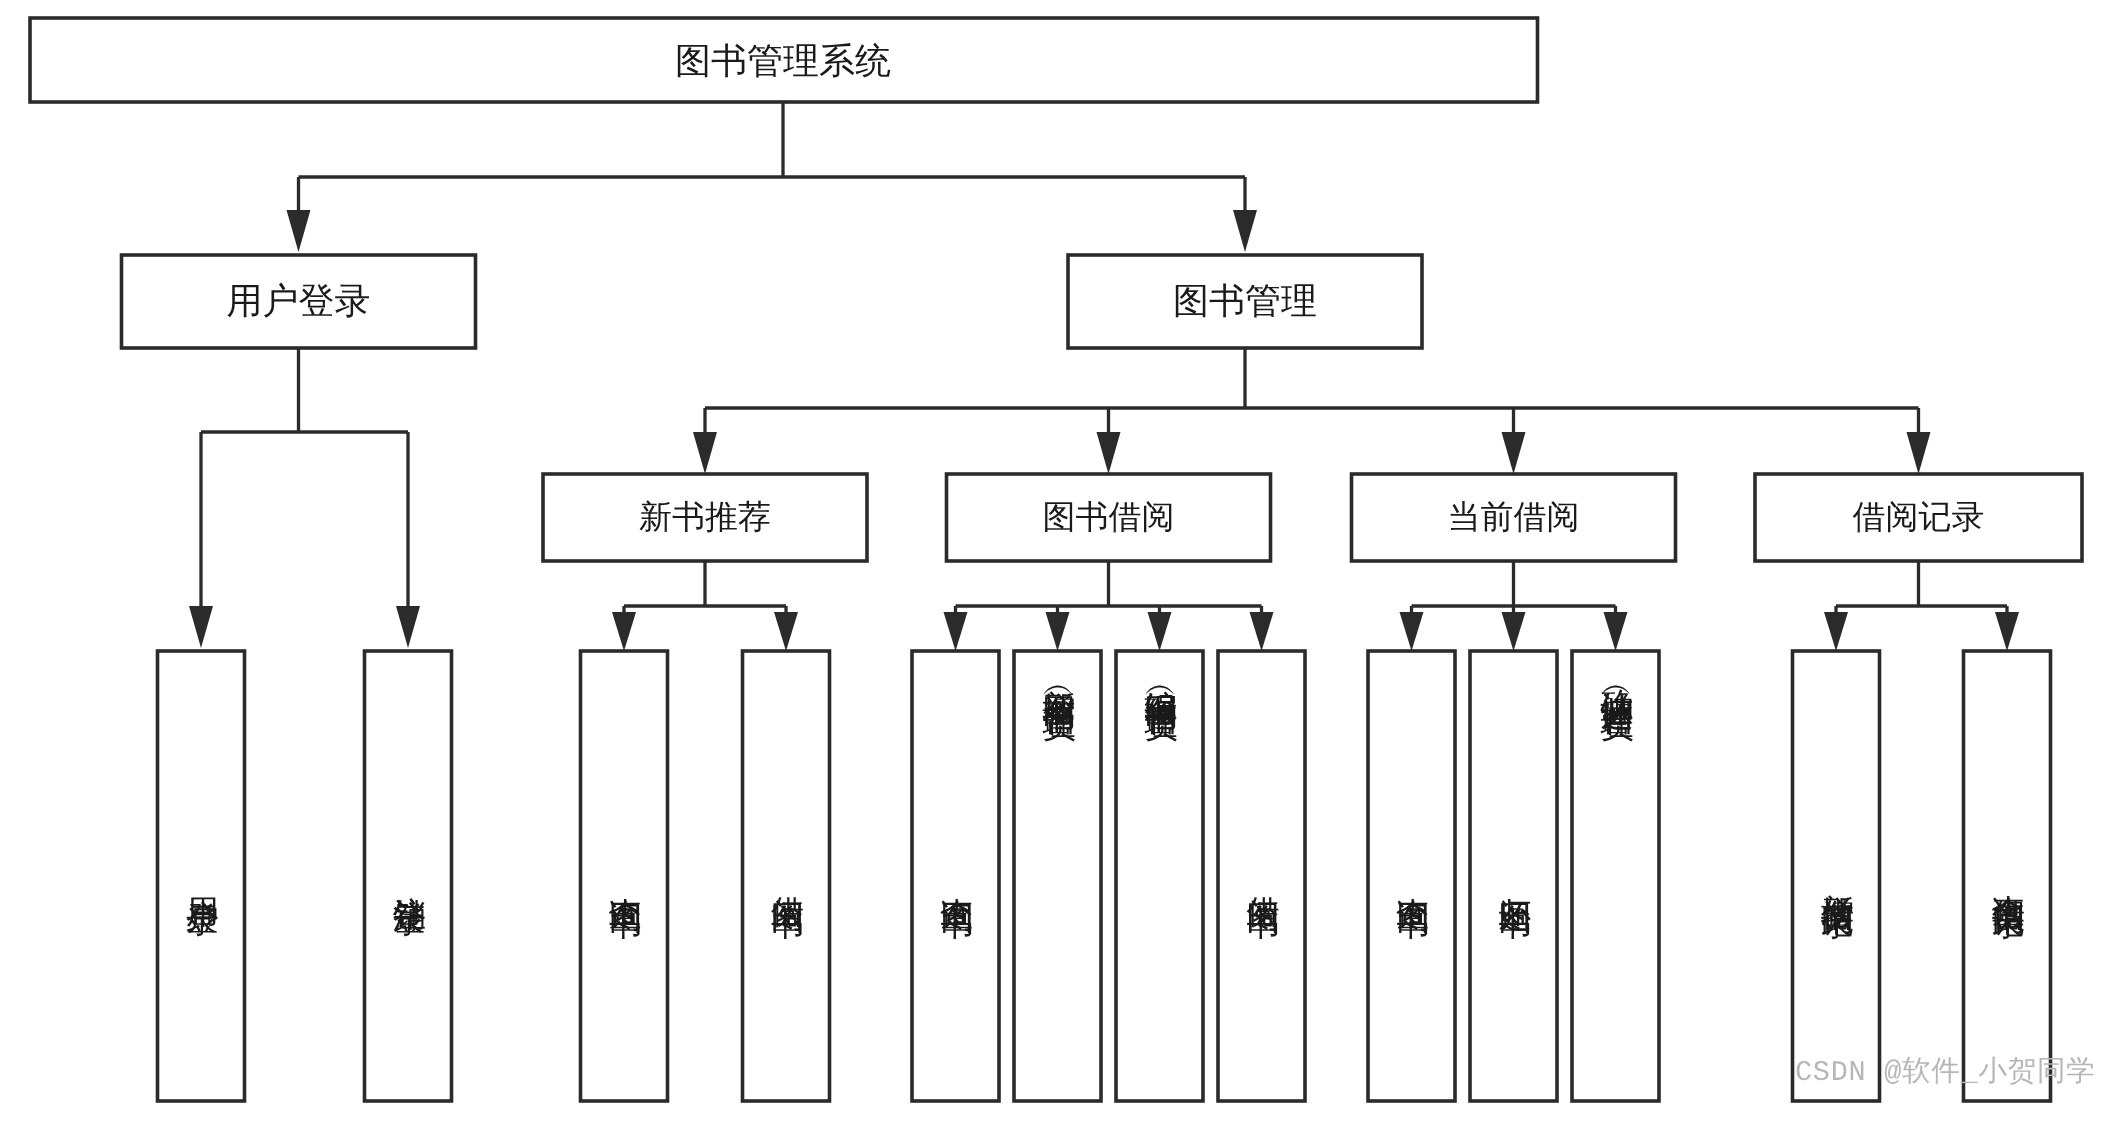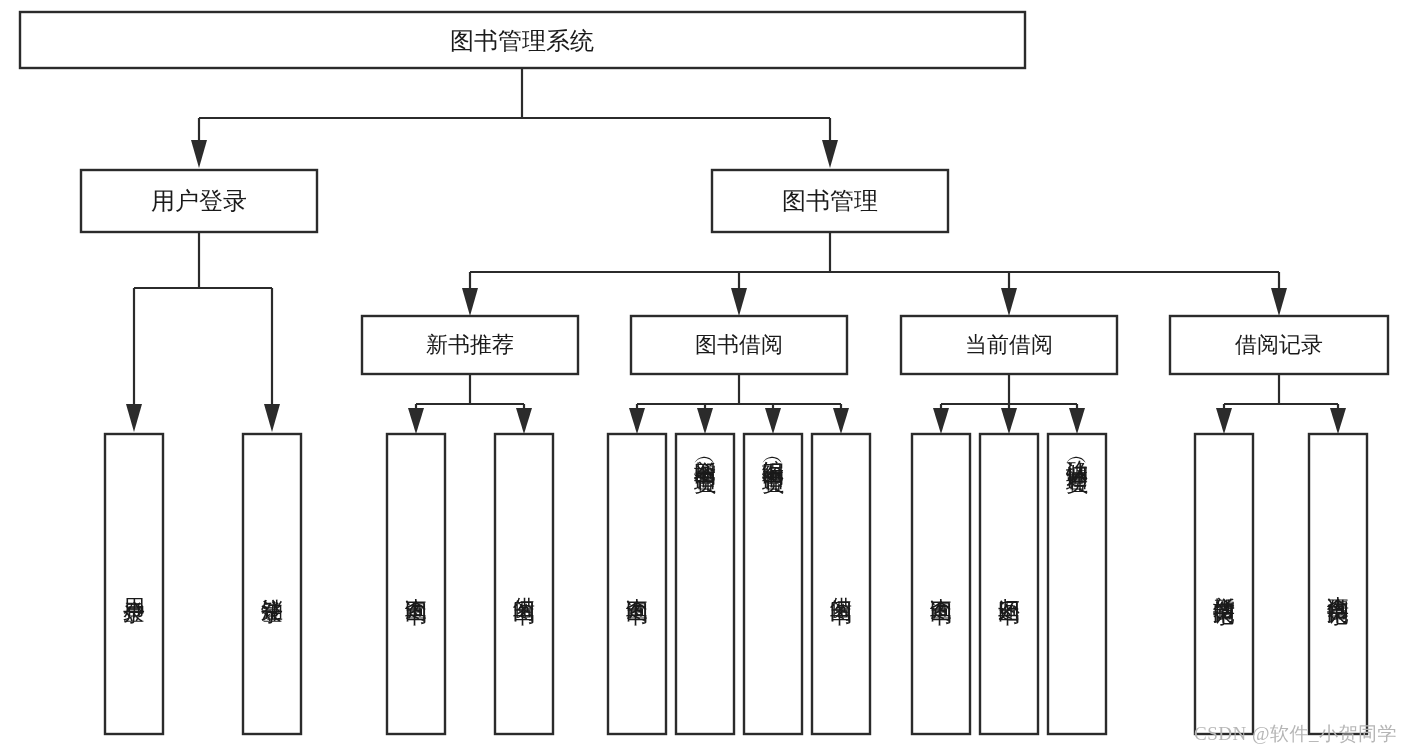--- a/index.html
+++ b/index.html
@@ -64,22 +64,22 @@
     font-family: "DejaVu Sans", "Liberation Sans", sans-serif;
     font-size: 22px;
     line-height: 1.18;
     letter-spacing: 2px;
     color: #1a1a1a;
     white-space: nowrap;
   }
   .watermark {
     position: absolute;
     right: 8px;
-    bottom: 0;
-    font-family: Liberation Serif, serif;
+    bottom: 20px;
+    font-family: Liberation Mono, monospace;
     font-size: 19px;
     color: #b6b6b6;
     letter-spacing: 0.5px;
     white-space: nowrap;
   }
 </style>
 </head>
 <body>
 
 <div id="diagram-root">

